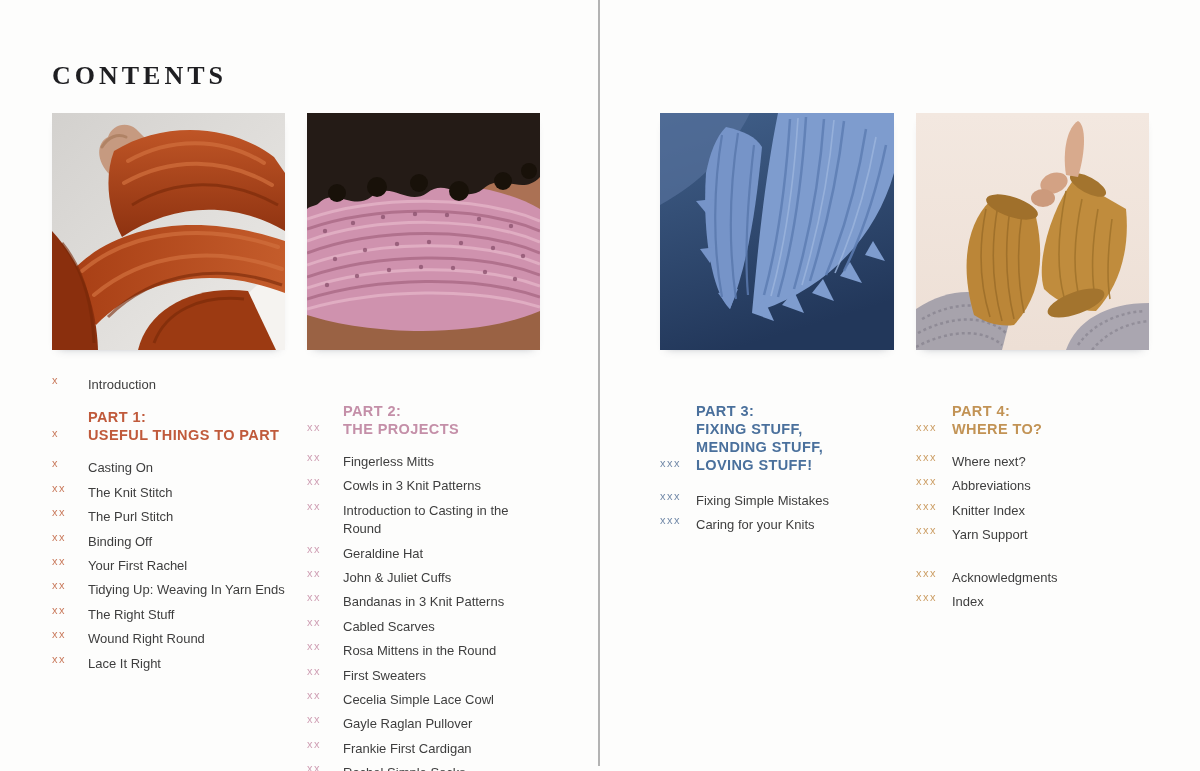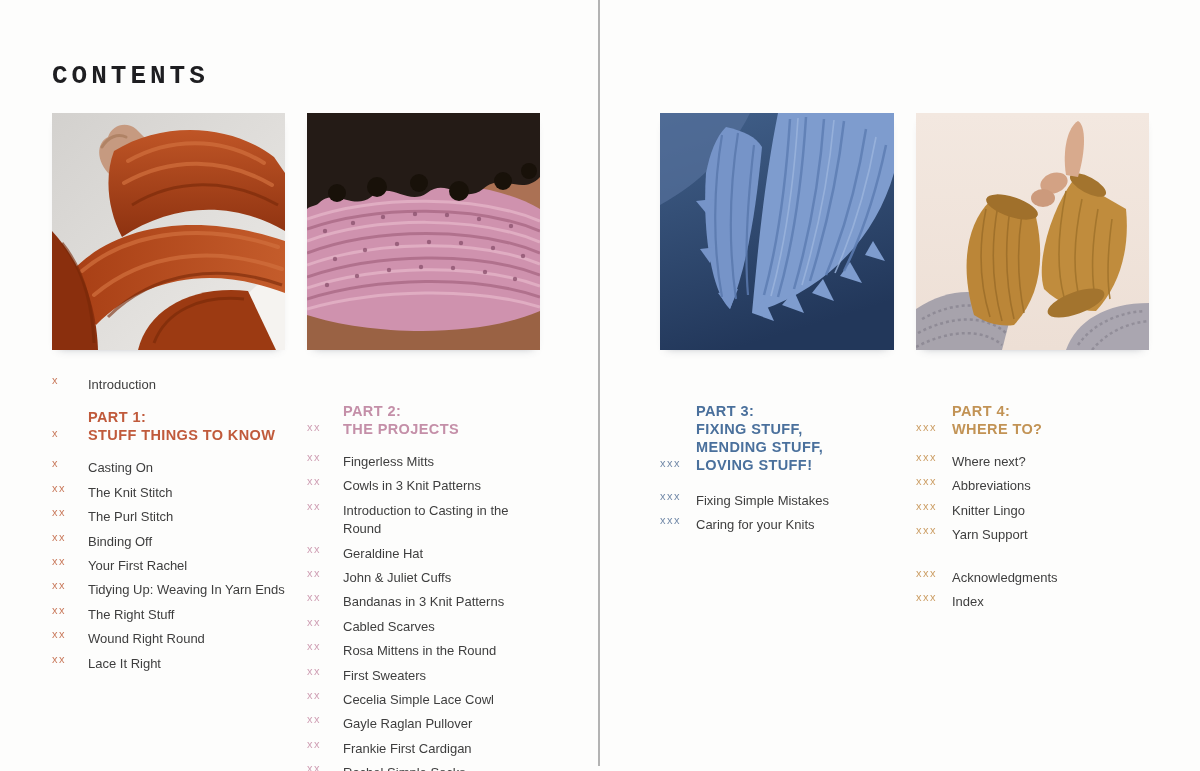--- a/index.html
+++ b/index.html
@@ -5,21 +5,21 @@
   html,body{margin:0;padding:0;}
   body{
     width:1200px;height:771px;position:relative;overflow:hidden;
     background:#fdfdfc;
     font-family:"Liberation Sans",sans-serif;
     color:var(--body_text,#3e3e3e);
   }
   .spread{position:absolute;inset:0;}
   .title{
     position:absolute;left:52px;top:44px;
-    font-family:Liberation Mono, monospace;font-weight:700;
+    font-family:Liberation Serif, serif;font-weight:700;
     font-size:26px;letter-spacing:4px;color:var(--title_text,#1e1e21);
   }
   .divider{position:absolute;left:598px;top:0;width:2px;height:766px;background:var(--divider,#b3b3b3);}
   .col{position:absolute;top:113px;}
   #col1{left:52px;width:233px;}
   #col2{left:307px;width:233px;}
   #col3{left:660px;width:234px;}
   #col4{left:916px;width:233px;}
   .photo{width:100%;height:237px;overflow:hidden;box-shadow:0 5px 9px -7px rgba(70,80,100,.45);}
   .photo svg{display:block;width:100%;height:100%;}
@@ -87,21 +87,21 @@
       </svg>
     </div>
     <div class="row intro">
       <span class="num">x</span>
       <span class="label">Introduction</span>
     </div>
     <div class="row head">
       <span class="num">x</span>
       <span class="hlines">
         <span>PART 1:</span>
-        <span>STUFF THINGS TO KNOW</span>
+        <span>USEFUL THINGS TO PART</span>
       </span>
     </div>
     <div class="items">
       <div class="row">
           <span class="num">x</span>
           <span class="label">Casting On</span>
         </div>
       <div class="row">
           <span class="num">xx</span>
           <span class="label">The Knit Stitch</span>
@@ -374,21 +374,21 @@
       <div class="row">
           <span class="num">xxx</span>
           <span class="label">Where next?</span>
         </div>
       <div class="row">
           <span class="num">xxx</span>
           <span class="label">Abbreviations</span>
         </div>
       <div class="row">
           <span class="num">xxx</span>
-          <span class="label">Knitter Lingo</span>
+          <span class="label">Knitter Index</span>
         </div>
       <div class="row">
           <span class="num">xxx</span>
           <span class="label">Yarn Support</span>
         </div>
     </div>
     <div class="items items2">
       <div class="row">
           <span class="num">xxx</span>
           <span class="label">Acknowledgments</span>

